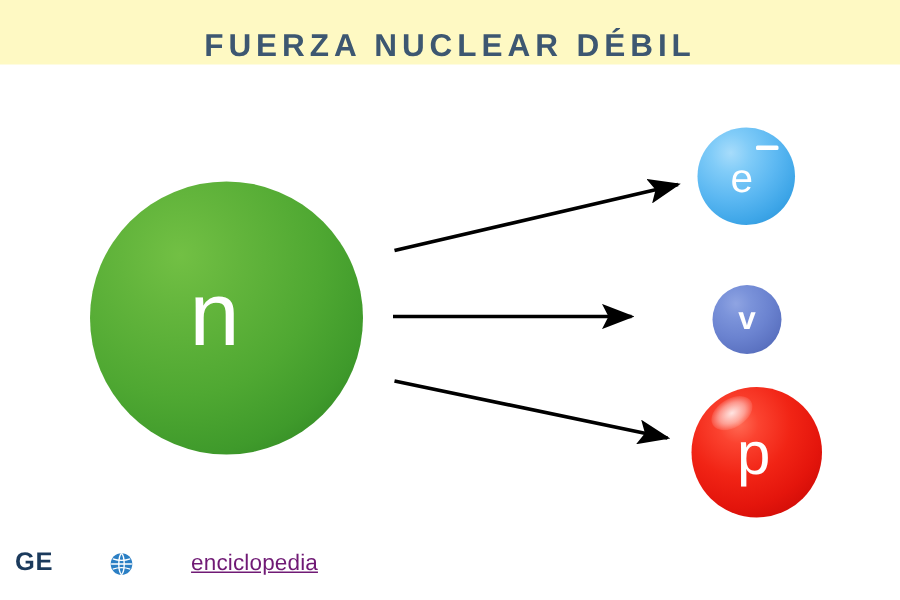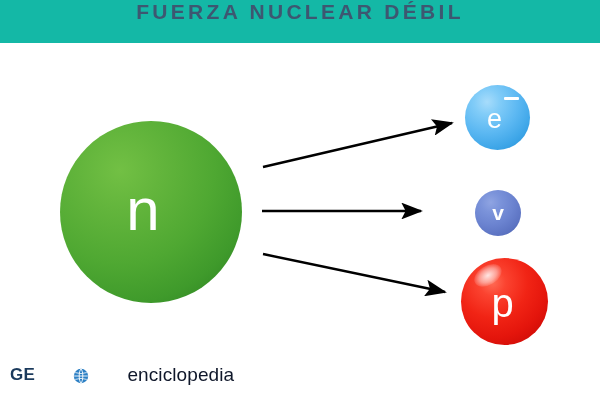--- a/index.html
+++ b/index.html
@@ -15,23 +15,23 @@
     position: relative;
   }
 
   
   #header-band {
     position: absolute;
     left: 0;
     top: 0;
     width: 600px;
     height: 43px;
-    background: #14b8a6;
+    background: #fef9c3;
     display: flex;
-    align-items: flex-start;
+    align-items: flex-end;
     justify-content: center;
   }
   #page-title {
     font-size: 21px;
     font-weight: 600;
     letter-spacing: 3.3px;
     color: #3d5771;
     white-space: nowrap;
     font-family: "Liberation Sans", sans-serif;
   }
@@ -201,25 +201,26 @@
   }
   #logo-globe-icon {
     display: inline-block;
     width: 16px;
     height: 16px;
     margin: 0 0px 0 0px;
     position: relative;
     top: 1px;
   }
   #logo-word {
-    font-size: 19px;
-    color: #0f172a;
+    font-size: 15px;
+    color: #701a75;
     letter-spacing: 0.1px;
     font-family: "Liberation Sans", sans-serif;
     margin-left: 0px;
+    text-decoration: underline;
   }
 </style>
 </head>
 <body>
 
 <div id="header-band">
   <div id="page-title">FUERZA NUCLEAR DÉBIL</div>
 </div>
 
 <div id="diagram">

